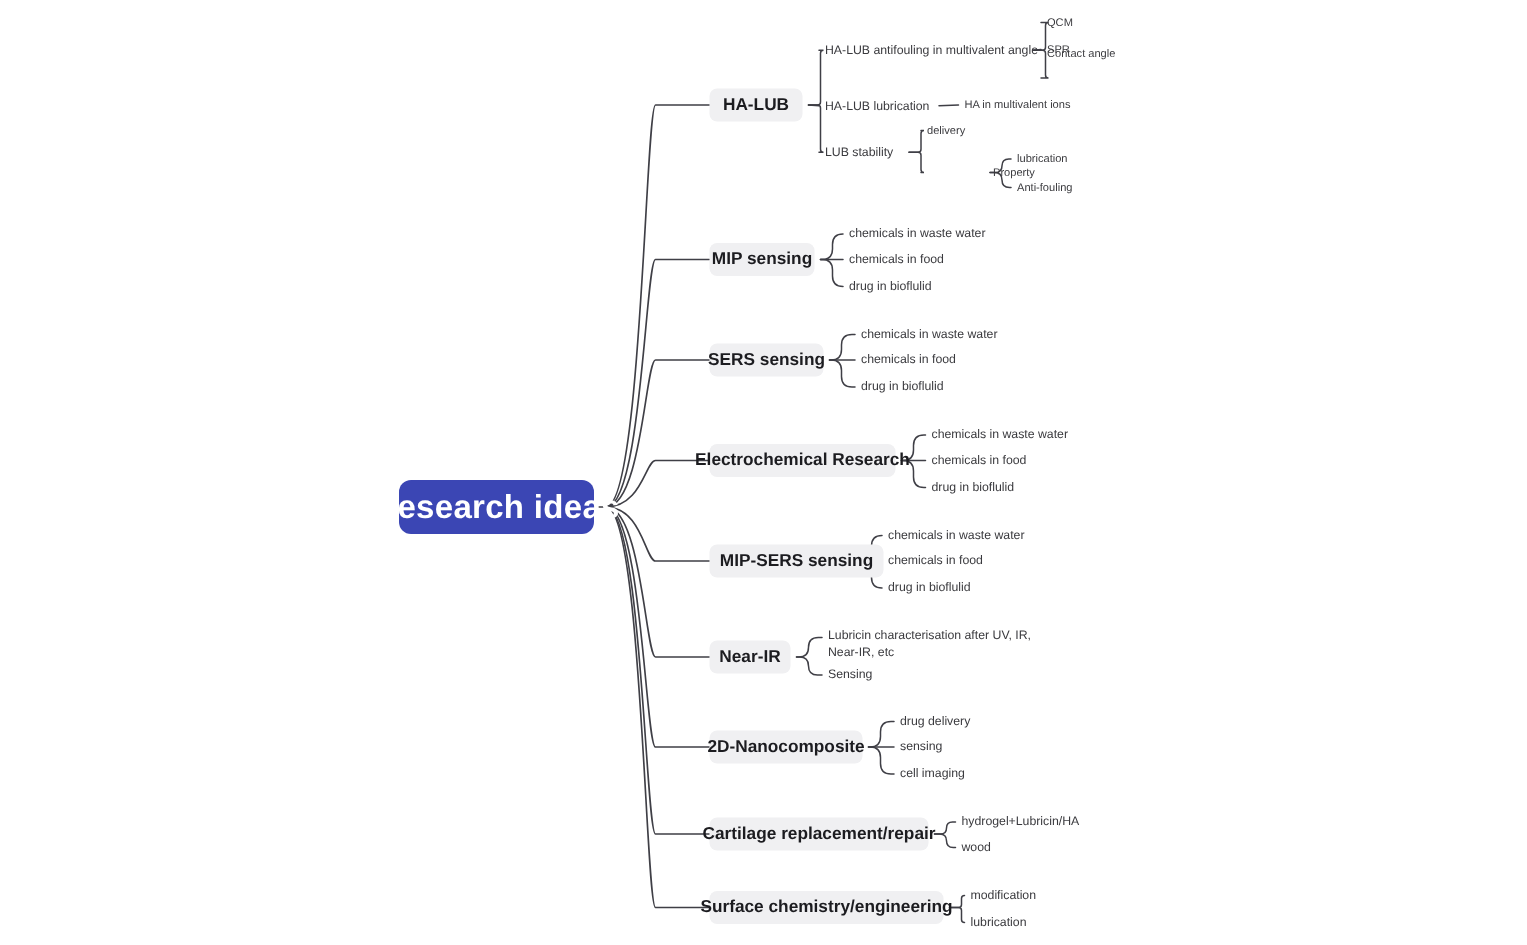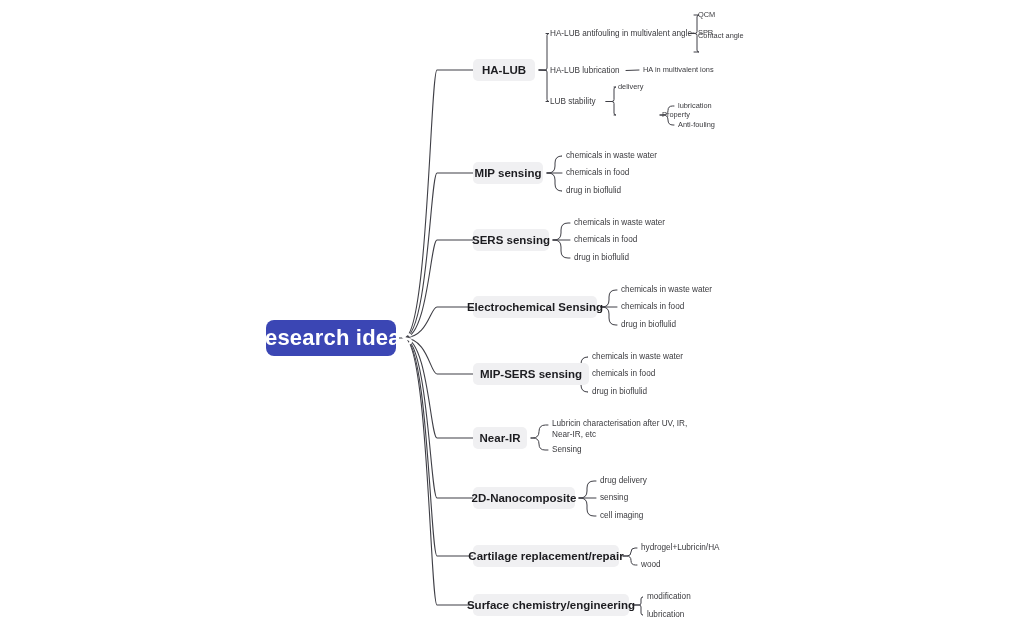--- a/index.html
+++ b/index.html
@@ -97,21 +97,21 @@
       <div class="node leaf sm" style="left: 678px; top: 100px; width: 46px; height: 12px;">lubrication</div>
       <div class="node leaf sm" style="left: 678px; top: 119px; width: 48px; height: 12px;">Anti-fouling</div>
       <div class="node pill" style="left: 473px; top: 162px; width: 70px; height: 22px;">MIP sensing</div>
       <div class="node leaf" style="left: 566px; top: 150px; width: 92px; height: 12px;">chemicals in waste water</div>
       <div class="node leaf" style="left: 566px; top: 167px; width: 68px; height: 12px;">chemicals in food</div>
       <div class="node leaf" style="left: 566px; top: 185px; width: 62px; height: 12px;">drug in bioflulid</div>
       <div class="node pill" style="left: 473px; top: 229px; width: 76px; height: 22px;">SERS sensing</div>
       <div class="node leaf" style="left: 574px; top: 217px; width: 94px; height: 12px;">chemicals in waste water</div>
       <div class="node leaf" style="left: 574px; top: 234px; width: 70px; height: 12px;">chemicals in food</div>
       <div class="node leaf" style="left: 574px; top: 252px; width: 64px; height: 12px;">drug in bioflulid</div>
-      <div class="node pill" style="left: 473px; top: 296px; width: 124px; height: 22px;">Electrochemical Sensing</div>
+      <div class="node pill" style="left: 473px; top: 296px; width: 124px; height: 22px;">Electrochemical Research</div>
       <div class="node leaf" style="left: 621px; top: 284px; width: 96px; height: 12px;">chemicals in waste water</div>
       <div class="node leaf" style="left: 621px; top: 301px; width: 72px; height: 12px;">chemicals in food</div>
       <div class="node leaf" style="left: 621px; top: 319px; width: 66px; height: 12px;">drug in bioflulid</div>
       <div class="node pill" style="left: 473px; top: 363px; width: 116px; height: 22px;">MIP-SERS sensing</div>
       <div class="node leaf" style="left: 592px; top: 351px; width: 96px; height: 12px;">chemicals in waste water</div>
       <div class="node leaf" style="left: 592px; top: 368px; width: 72px; height: 12px;">chemicals in food</div>
       <div class="node leaf" style="left: 592px; top: 386px; width: 66px; height: 12px;">drug in bioflulid</div>
       <div class="node pill" style="left: 473px; top: 427px; width: 54px; height: 22px;">Near-IR</div>
       <div class="node leaf wrap" style="left: 552px; top: 418px; width: 144px; height: 20px;">Lubricin characterisation after UV, IR, Near-IR, etc</div>
       <div class="node leaf" style="left: 552px; top: 444px; width: 40px; height: 12px;">Sensing</div>

